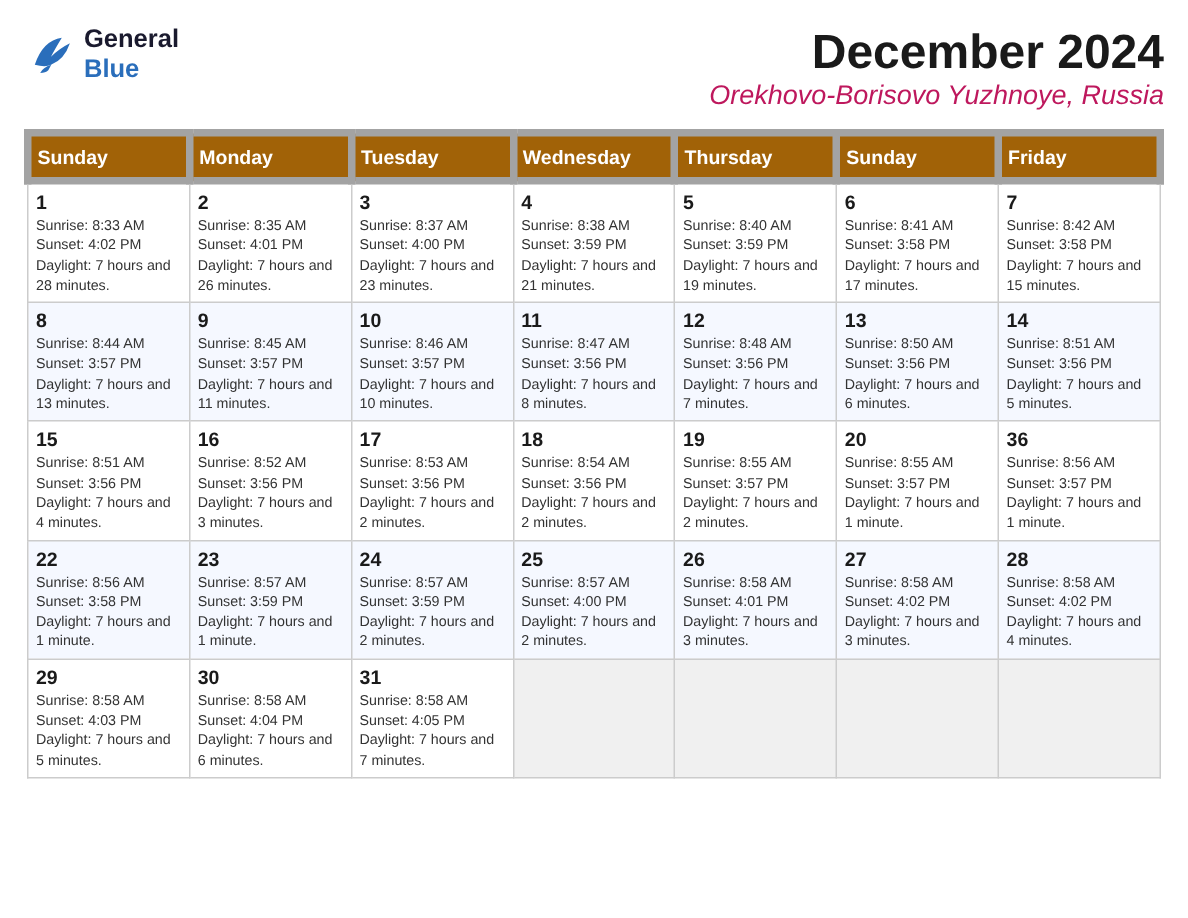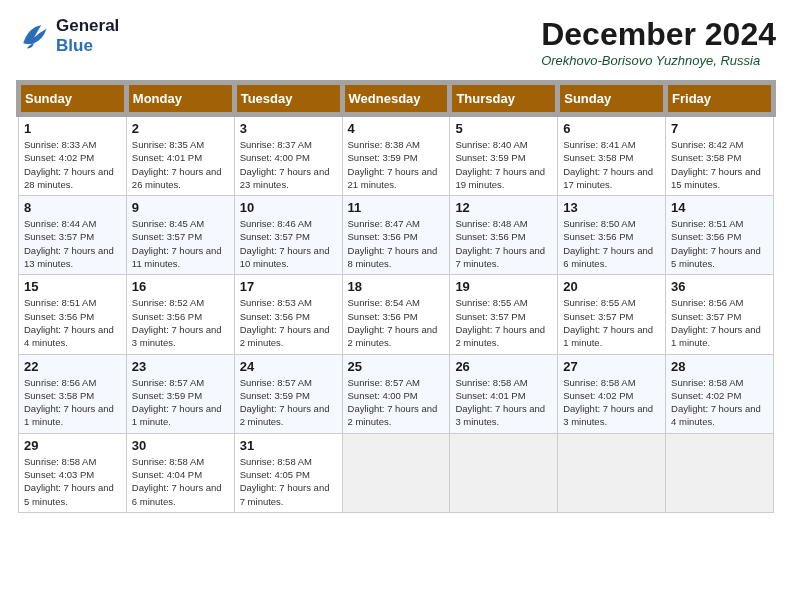--- a/index.html
+++ b/index.html
@@ -20,31 +20,31 @@
     .logo {
       display: flex;
       align-items: center;
       gap: 4px;
     }
     .logo-bird {
       width: 36px;
       height: 36px;
     }
     .title-block {
-      text-align: left;
+      text-align: right;
       margin-left: 48px;
     }
     .month-title {
       font-size: 32px;
       font-weight: bold;
       color: #1a1a1a;
     }
     .location-title {
-      font-size: 13px;
-      color: #14532d;
+      font-size: 18px;
+      color: #be185d;
       font-style: italic;
     }
     .calendar {
       width: 100%;
       border-collapse: collapse;
     }
     .calendar th {
       background: #a16207;
       color: #fff;
       font-size: 13px;

